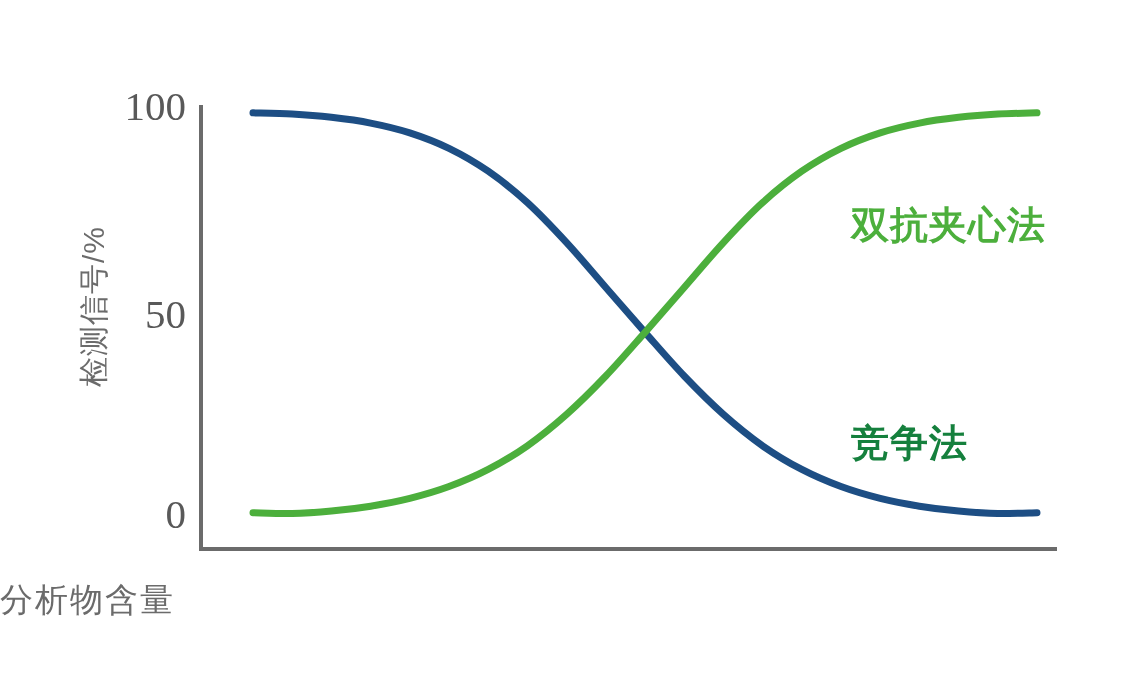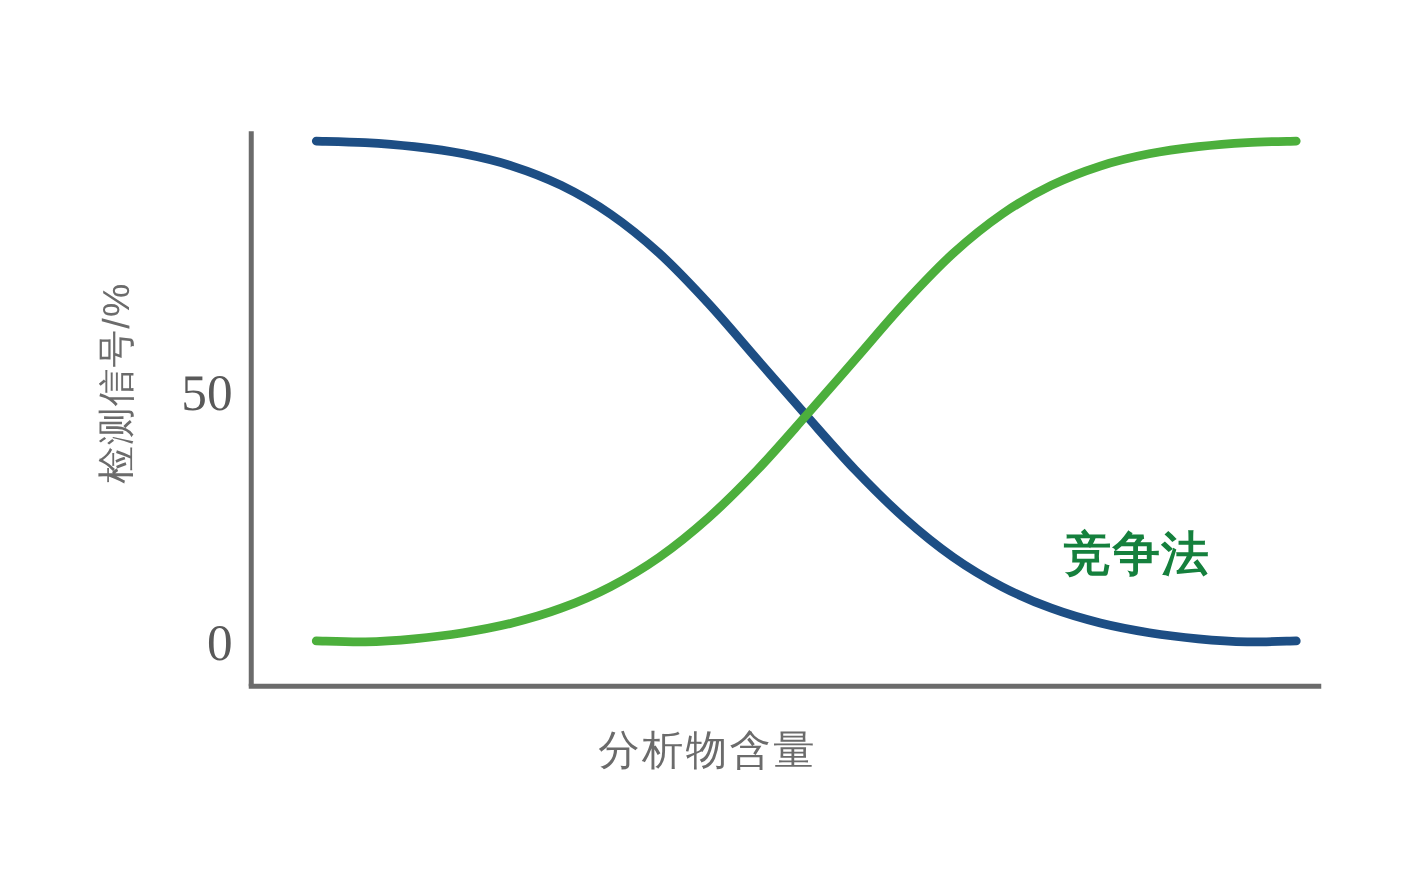--- a/index.html
+++ b/index.html
@@ -59,21 +59,20 @@
     color: #6b6b6b;
     font-size: 30px;
     letter-spacing: 1px;
     white-space: nowrap;
   }
   #x-axis-title {
     position: absolute;
     left: 0;
     top: 578px;
     width: 1132px;
-    text-align: center;
     color: #6b6b6b;
     font-size: 33px;
     letter-spacing: 2px;
   }
   .series-label {
     position: absolute;
     font-size: 38px;
     font-weight: bold;
     letter-spacing: 1px;
     white-space: nowrap;
@@ -92,21 +91,23 @@
 
 <div id="figure">
 
   <svg id="plot-svg" viewBox="0 0 1132 695" preserveAspectRatio="none" aria-hidden="true">
     <line x1="201" y1="105" x2="201" y2="549" stroke="#6b6b6b" stroke-width="4" stroke-linecap="butt"></line>
     <line x1="199" y1="549" x2="1057" y2="549" stroke="#6b6b6b" stroke-width="4" stroke-linecap="butt"></line>
     <path id="curve-competitive" fill="none" stroke="#1d4e84" stroke-width="7" stroke-linecap="round" stroke-linejoin="round" d="M 253.00 112.86 C 259.53 113.06, 279.13 113.33, 292.20 114.08 C 305.27 114.83, 318.33 115.85, 331.40 117.34 C 344.47 118.84, 357.53 120.47, 370.60 123.06 C 383.67 125.64, 396.73 128.63, 409.80 132.85 C 422.87 137.06, 435.93 141.96, 449.00 148.35 C 462.07 154.74, 475.13 162.16, 488.20 171.20 C 501.27 180.24, 514.33 190.72, 527.40 202.62 C 540.47 214.52, 553.53 228.46, 566.60 242.60 C 579.67 256.74, 592.73 272.52, 605.80 287.48 C 618.87 302.44, 631.93 317.60, 645.00 332.36 C 658.07 347.12, 671.13 362.35, 684.20 376.02 C 697.27 389.68, 710.33 402.74, 723.40 414.37 C 736.47 426.00, 749.53 436.60, 762.60 445.78 C 775.67 454.96, 788.73 462.65, 801.80 469.45 C 814.87 476.25, 827.93 481.76, 841.00 486.58 C 854.07 491.41, 867.13 495.15, 880.20 498.42 C 893.27 501.68, 906.33 504.06, 919.40 506.17 C 932.47 508.28, 945.53 509.84, 958.60 511.06 C 971.67 512.29, 984.73 513.24, 997.80 513.51 C 1010.87 513.78, 1030.47 512.83, 1037.00 512.70"></path>
     <path id="curve-sandwich" fill="none" stroke="#4caf3c" stroke-width="7" stroke-linecap="round" stroke-linejoin="round" d="M 253.00 512.70 C 259.53 512.83, 279.13 513.78, 292.20 513.51 C 305.27 513.24, 318.33 512.29, 331.40 511.06 C 344.47 509.84, 357.53 508.28, 370.60 506.17 C 383.67 504.06, 396.73 501.68, 409.80 498.42 C 422.87 495.15, 435.93 491.41, 449.00 486.58 C 462.07 481.76, 475.13 476.25, 488.20 469.45 C 501.27 462.65, 514.33 454.96, 527.40 445.78 C 540.47 436.60, 553.53 426.00, 566.60 414.37 C 579.67 402.74, 592.73 389.68, 605.80 376.02 C 618.87 362.35, 631.93 347.12, 645.00 332.36 C 658.07 317.60, 671.13 302.44, 684.20 287.48 C 697.27 272.52, 710.33 256.74, 723.40 242.60 C 736.47 228.46, 749.53 214.52, 762.60 202.62 C 775.67 190.72, 788.73 180.24, 801.80 171.20 C 814.87 162.16, 827.93 154.74, 841.00 148.35 C 854.07 141.96, 867.13 137.06, 880.20 132.85 C 893.27 128.63, 906.33 125.64, 919.40 123.06 C 932.47 120.47, 945.53 118.84, 958.60 117.34 C 971.67 115.85, 984.73 114.83, 997.80 114.08 C 1010.87 113.33, 1030.47 113.06, 1037.00 112.86"></path>
   </svg>
 
+  <div class="axis-tick-label" id="tick-100">100</div>
   <div class="axis-tick-label" id="tick-50">50</div>
   <div class="axis-tick-label" id="tick-0">0</div>
 
   <div id="y-axis-title">检测信号/%</div>
   <div id="x-axis-title">分析物含量</div>
 
+  <div class="series-label" id="label-sandwich" style="color: rgb(76, 175, 60);">双抗夹心法</div>
   <div class="series-label" id="label-competitive" style="color: #15803d;">竞争法</div>
 
 </div>
 
 </body></html>

